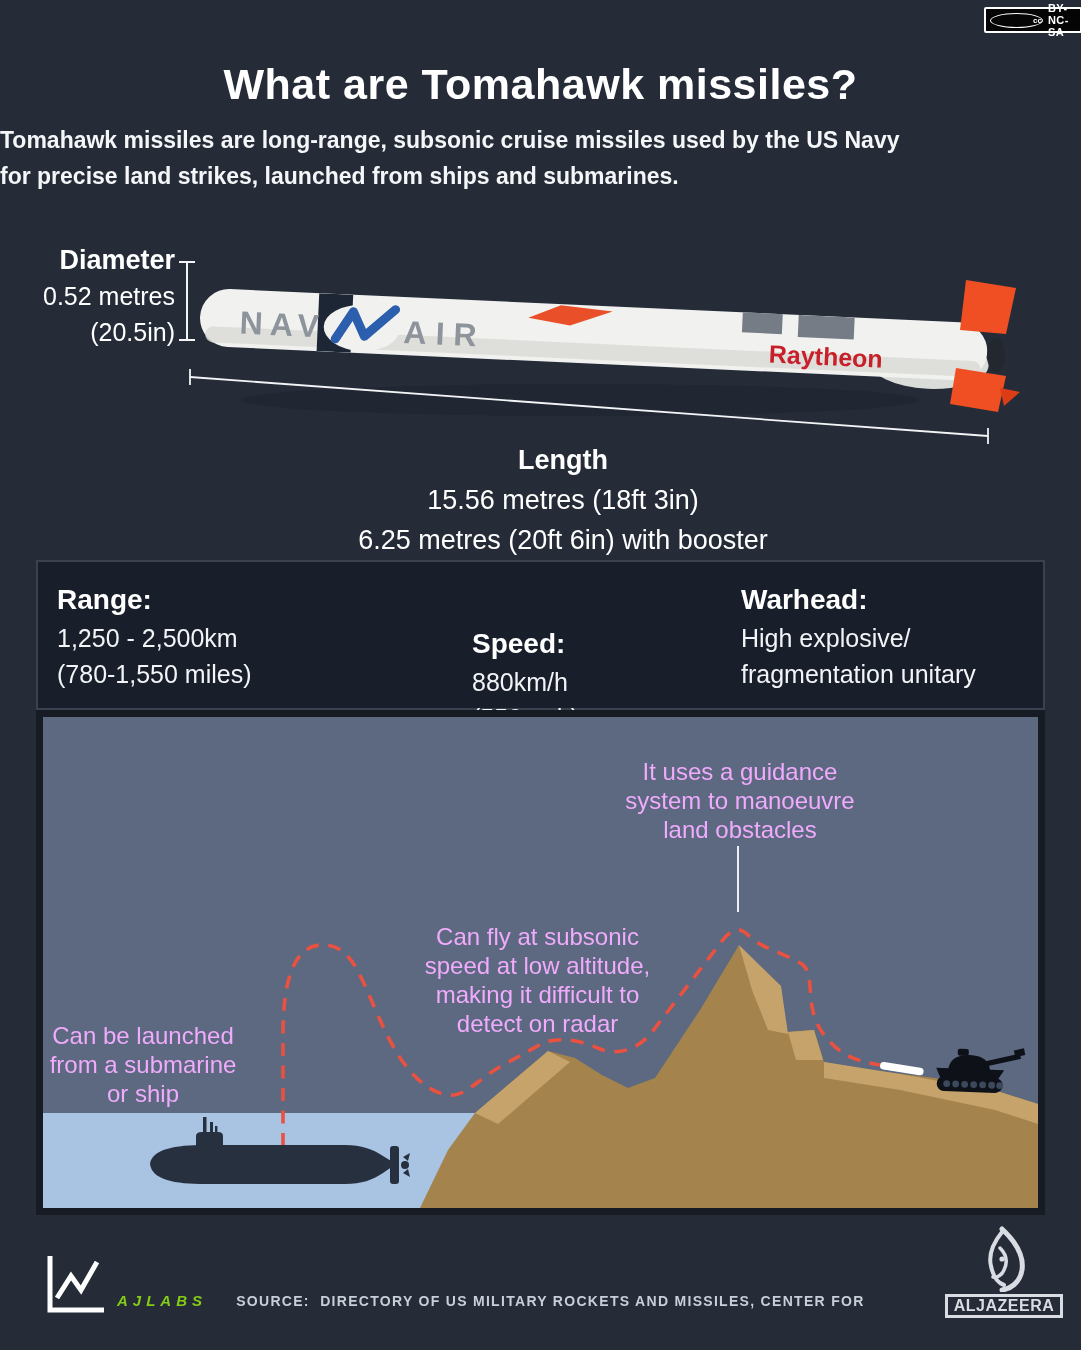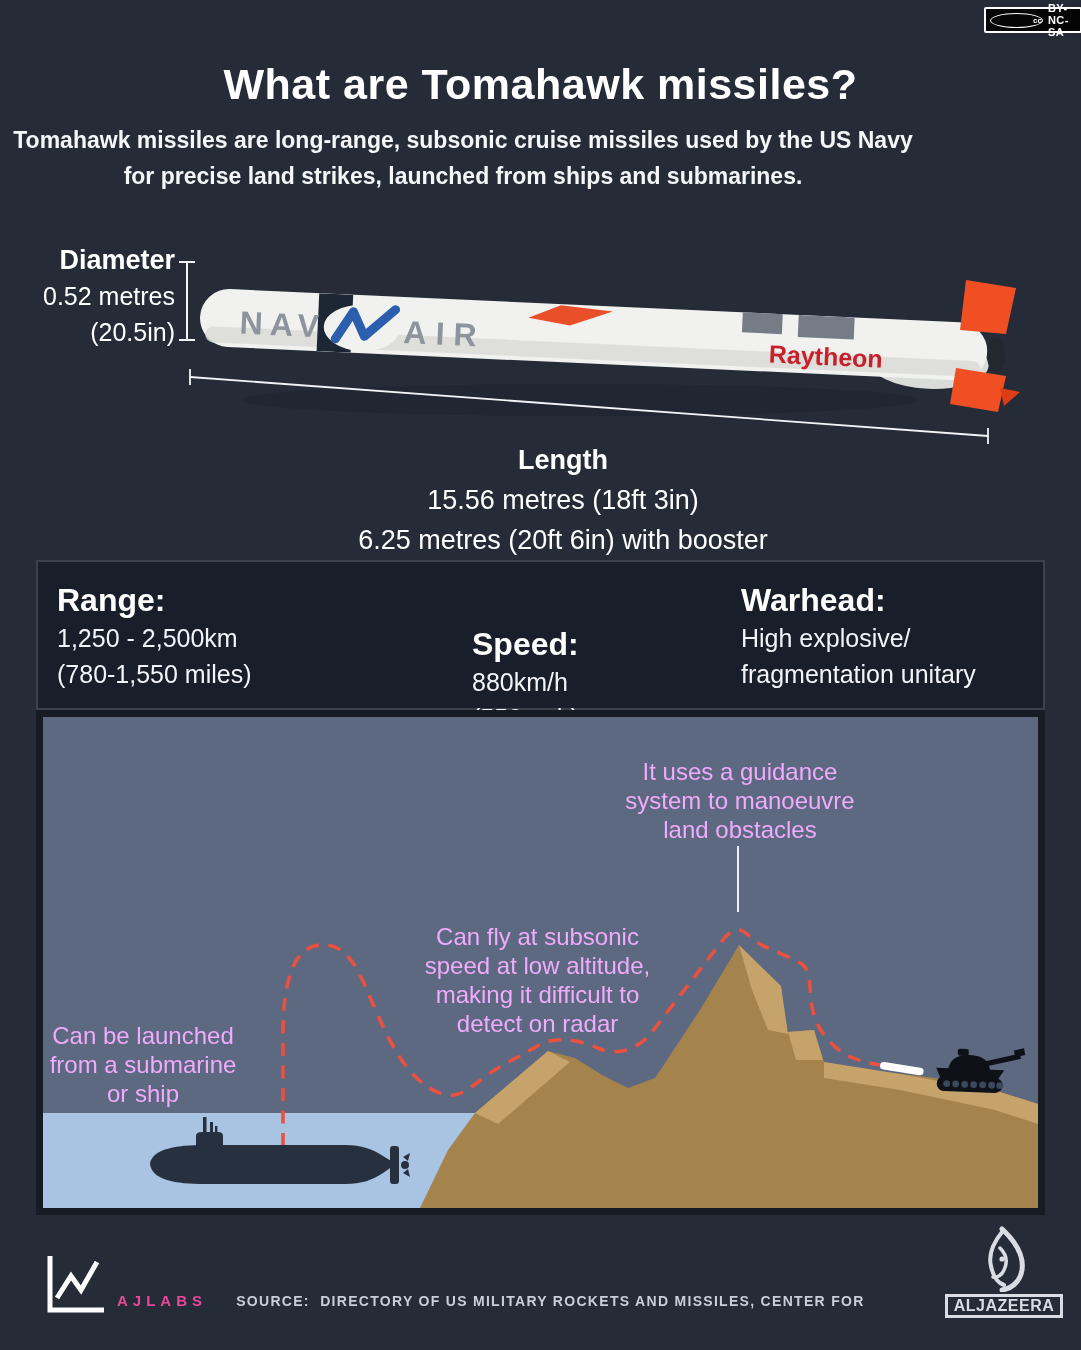--- a/index.html
+++ b/index.html
@@ -10,44 +10,44 @@
   }
   .abs{position:absolute;}
   
   #cc-badge{top:7px;left:984px;height:20px;display:flex;align-items:center;gap:5px;
     background:#050505;border:2px solid #fff;border-radius:2px;padding:1px 7px 1px 4px;}
   #cc-badge .cc-circle{width:13px;height:13px;border:1.6px solid #fff;border-radius:50%;
     display:flex;align-items:center;justify-content:center;font-size:8px;font-weight:bold;color:#fff;padding-left:42px;}
   #cc-badge .cc-text{font-size:11px;font-weight:bold;letter-spacing:.5px;color:#fff;}
   
   #title{top:60px;left:0;width:1081px;text-align:center;font-size:43px;font-weight:800;letter-spacing:.5px;}
-  #subtitle{top:122px;left:0;width:926px;text-align:center;font-size:23px;font-weight:600;line-height:36px;color:#f4f6f8;}
+  #subtitle{top:122px;left:0;width:926px;text-align:left;font-size:23px;font-weight:600;line-height:36px;color:#f4f6f8;}
   
   #diameter-block{top:244px;left:20px;width:155px;text-align:right;line-height:33px;}
   #diameter-block .lbl{font-size:27px;font-weight:800;}
   #diameter-block .val{font-size:25px;font-weight:500;}
   
   #length-block{top:442px;left:113px;width:900px;text-align:center;line-height:37px;}
   #length-block .lbl{font-size:27px;font-weight:800;}
   #length-block .val{font-size:27px;font-weight:500;}
   
   #specs-panel{top:560px;left:36px;width:1009px;height:150px;background:#191f2a;
     border:2px solid #3a424f;box-sizing:border-box;}
   .spec-col{position:absolute;top:20px;line-height:36px;}
-  .spec-col .lbl{font-size:32px;font-weight:800;display:block;margin-bottom:2px;}
+  .spec-col .lbl{font-size:28px;font-weight:800;display:block;margin-bottom:2px;}
   .spec-col .val{font-size:25px;font-weight:500;display:block;color:#f2f4f7;}
   #spec-range{left:19px;} #spec-speed{left:434px;margin-top:44px;} #spec-warhead{left:703px;}
   
   .note{position:absolute;text-align:center;font-size:24px;font-weight:500;line-height:29px;color:#f0abfc;}
   #guidance-note{top:757px;left:590px;width:300px;}
   #subsonic-note{top:922px;left:385px;width:305px;}
   #launch-note{top:1021px;left:28px;width:230px;}
   
   #ajlabs{top:1250px;left:38px;display:flex;align-items:flex-end;gap:9px;height:66px;}
-  #ajlabs .wordmark{font-size:15px;font-weight:bold;letter-spacing:5px;color:#ec4899;margin-bottom:7px;}
+  #ajlabs .wordmark{font-size:15px;font-weight:bold;letter-spacing:5px;color:#84cc16;margin-bottom:7px;font-style:italic;}
   #source-block{top:1258px;left:190px;width:700px;text-align:center;color:#c9ced8;
     font-size:14px;font-weight:bold;letter-spacing:1.3px;line-height:29px;white-space:pre-wrap;}
   #aljazeera{top:1226px;left:952px;width:104px;display:flex;flex-direction:column;align-items:center;}
   #aljazeera .aj-box{margin-top:2px;border:3px solid #d9dce2;color:#d9dce2;font-size:16px;
     font-weight:bold;letter-spacing:.5px;padding:0 6px;}
 </style>
 </head>
 <body>
 
 <div id="stage">

